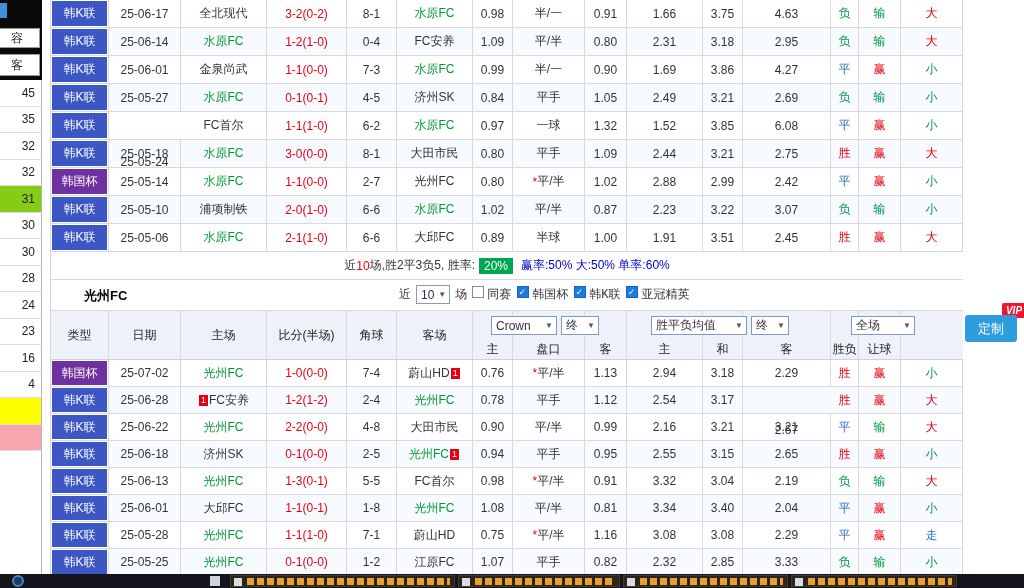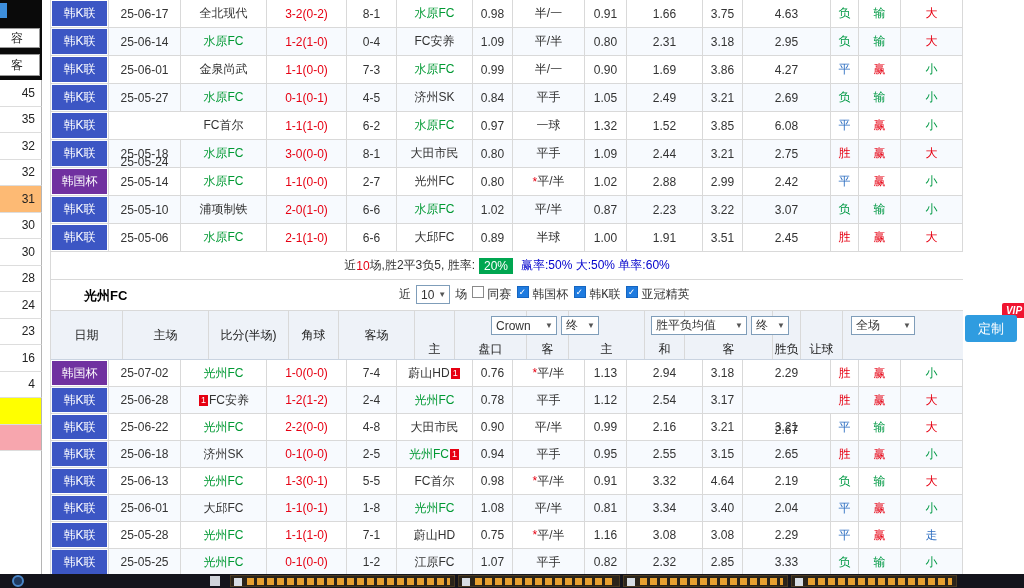--- a/index.html
+++ b/index.html
@@ -7,21 +7,21 @@
        font-family:"Liberation Sans","DejaVu Sans",sans-serif;font-size:12px;color:#333;}
 
   
   .side{position:absolute;left:0;top:0;width:42px;height:588px;background:#0a0a0a;}
   .blue-sliver{position:absolute;left:0;top:3px;width:7px;height:15px;background:#3d8edb;}
   .sbox{position:absolute;left:-6px;width:46px;height:20px;background:#fff;border:1px solid #999;
         display:flex;align-items:center;justify-content:center;font-size:12px;color:#222;box-sizing:border-box;}
   #siderows{position:absolute;left:0;top:80px;width:42px;}
   .srow{height:26.5px;background:#fff;border-bottom:1px solid #ddd;border-right:1px solid #b5b5b5;
         display:flex;align-items:center;justify-content:flex-end;padding-right:6px;box-sizing:border-box;color:#222;}
-  .srow.hl-blue{background:#fdba74;text-align:center;}
+  .srow.hl-blue{background:#84cc16;text-align:center;}
   .srow.yellow{background:#ffff00;}
   .srow.pink{background:#f7a6ae;}
   .sfill{height:123px;background:#fff;border-right:1px solid #b5b5b5;box-sizing:border-box;}
 
   
   .panel{position:absolute;left:50px;top:0;width:912px;border-left:1px solid #d9d9d9;background:#fff;}
   .trow{display:flex;height:27px;border-bottom:1px solid #d9d9d9;background:#fff;}
   #t2 .trow{height:26px;}
   .trow.alt{background:#f7fafe;}
   .c{display:flex;align-items:center;justify-content:center;border-right:1px solid #d9d9d9;
@@ -364,20 +364,23 @@
           <span class="arr">▼</span>
         </span>
       <span class="sel s4">
           <span>终</span>
           <span class="arr">▼</span>
         </span>
       <span class="sel s5">
           <span>全场</span>
           <span class="arr">▼</span>
         </span>
+    <div class="hcol" style="width: 58px;">
+          <div class="hl">类型</div>
+        </div>
         <div class="hcol" style="width: 72px;">
           <div class="hl">日期</div>
         </div>
         <div class="hcol" style="width: 86px;">
           <div class="hl">主场</div>
         </div>
         <div class="hcol" style="width: 80px;">
           <div class="hl">比分(半场)</div>
         </div>
         <div class="hcol" style="width: 50px;">
@@ -518,21 +521,21 @@
           </div>
           <div class="c scoretxt" style="width: 80px;">1-3(0-1)</div>
           <div class="c" style="width: 50px;">5-5</div>
           <div class="c" style="width: 76px;">
             <span>FC首尔</span>
           </div>
           <div class="c" style="width: 40px;">0.98</div>
           <div class="c" style="width: 72px;"><span class="red">*</span>平/半</div>
           <div class="c" style="width: 42px;">0.91</div>
           <div class="c" style="width: 76px;">3.32</div>
-          <div class="c" style="width: 40px;">4.64</div>
+          <div class="c" style="width: 40px;">3.04</div>
           <div class="c" style="width: 88px;">2.19</div>
           <div class="c" style="width: 28px; color: rgb(0, 153, 68);">负</div>
           <div class="c" style="width: 42px; color: rgb(0, 153, 68);">输</div>
           <div class="c" style="width: 62px; color: rgb(230, 0, 18);">大</div>
         </div>
         <div class="trow alt">
           <div class="c" style="width: 58px; padding: 0px;">
             <div class="lgb" style="background: rgb(60, 86, 196);">韩K联</div>
           </div>
           <div class="c" style="width: 72px;">25-06-01</div>

